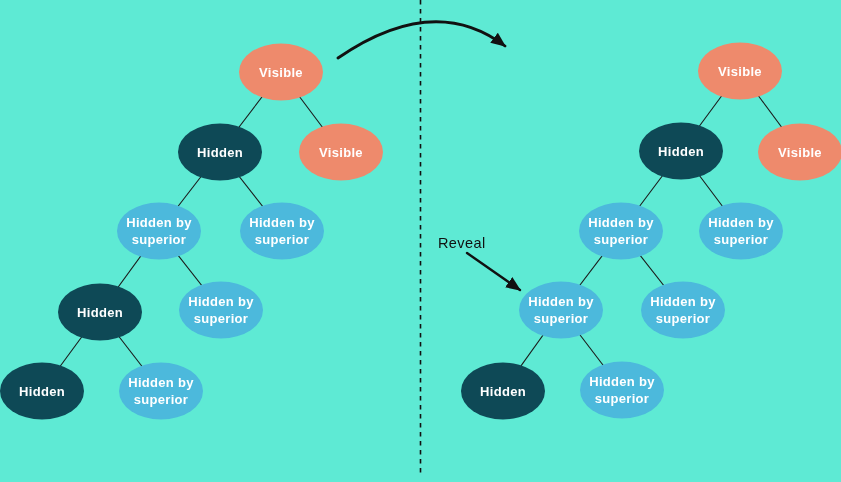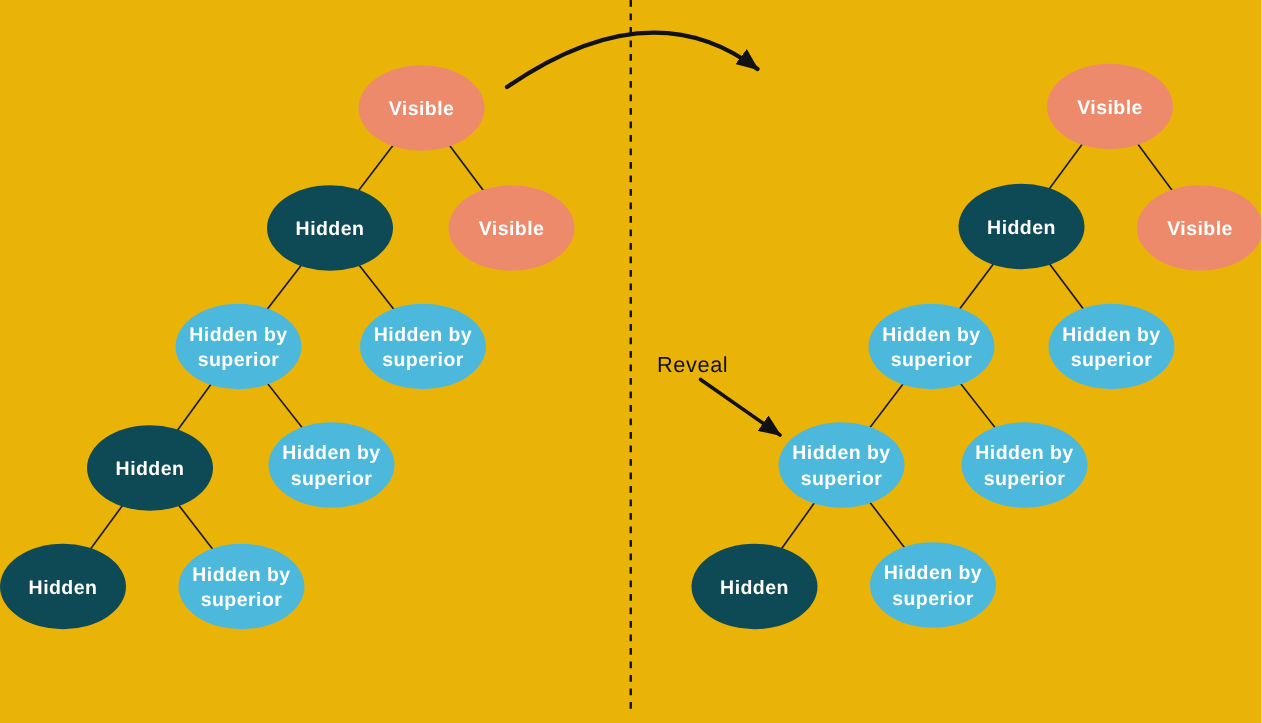--- a/index.html
+++ b/index.html
@@ -5,21 +5,21 @@
   html, body {
     margin: 0;
     padding: 0;
     background: #ffffff;
   }
   .canvas {
     position: relative;
     width: 841px;
     height: 482px;
     overflow: hidden;
-    background: #eab308;
+    background: #5eead4;
   }
   svg { display: block; }
   .node-label {
     font-family: "Liberation Sans", "DejaVu Sans", sans-serif;
     font-size: 13px;
     font-weight: 600;
     letter-spacing: 0.3px;
     fill: #ffffff;
   }
   .annotation-label {

